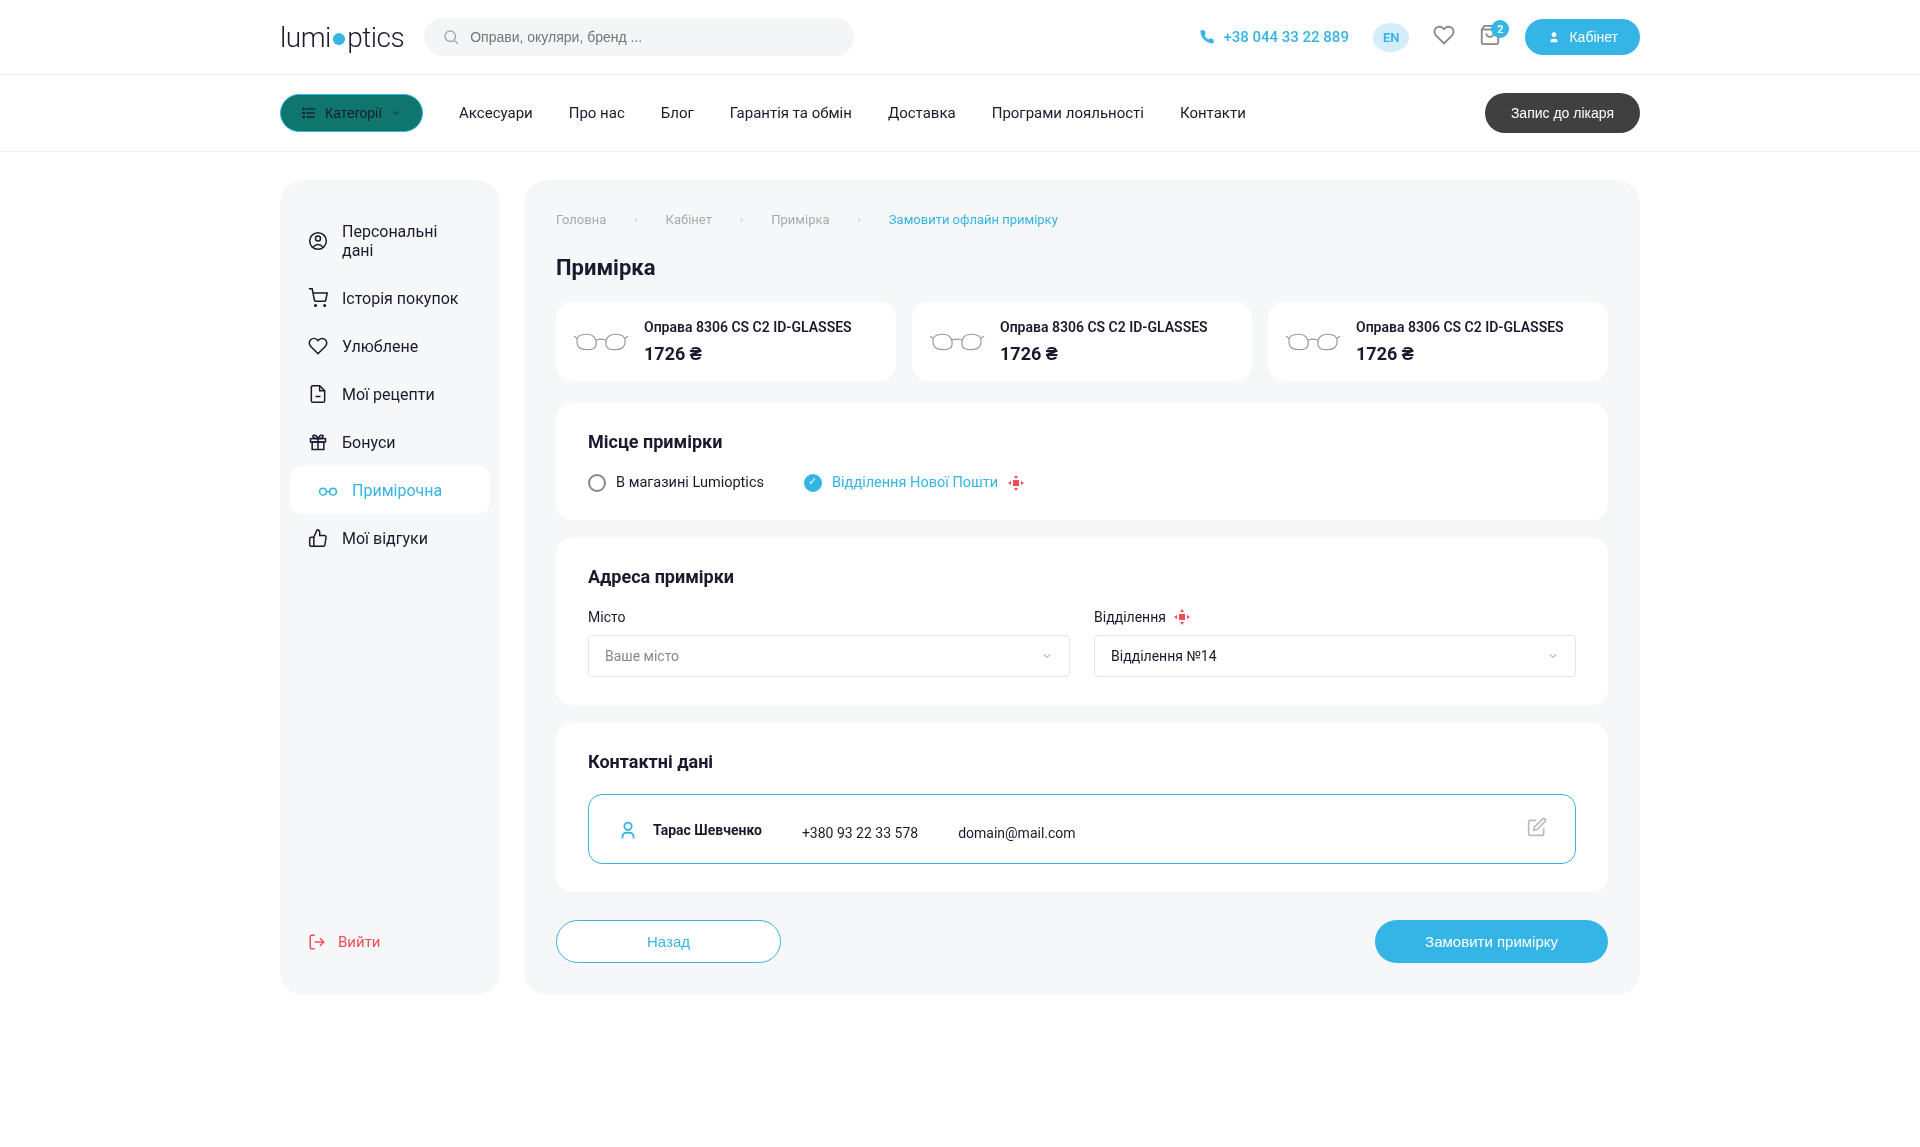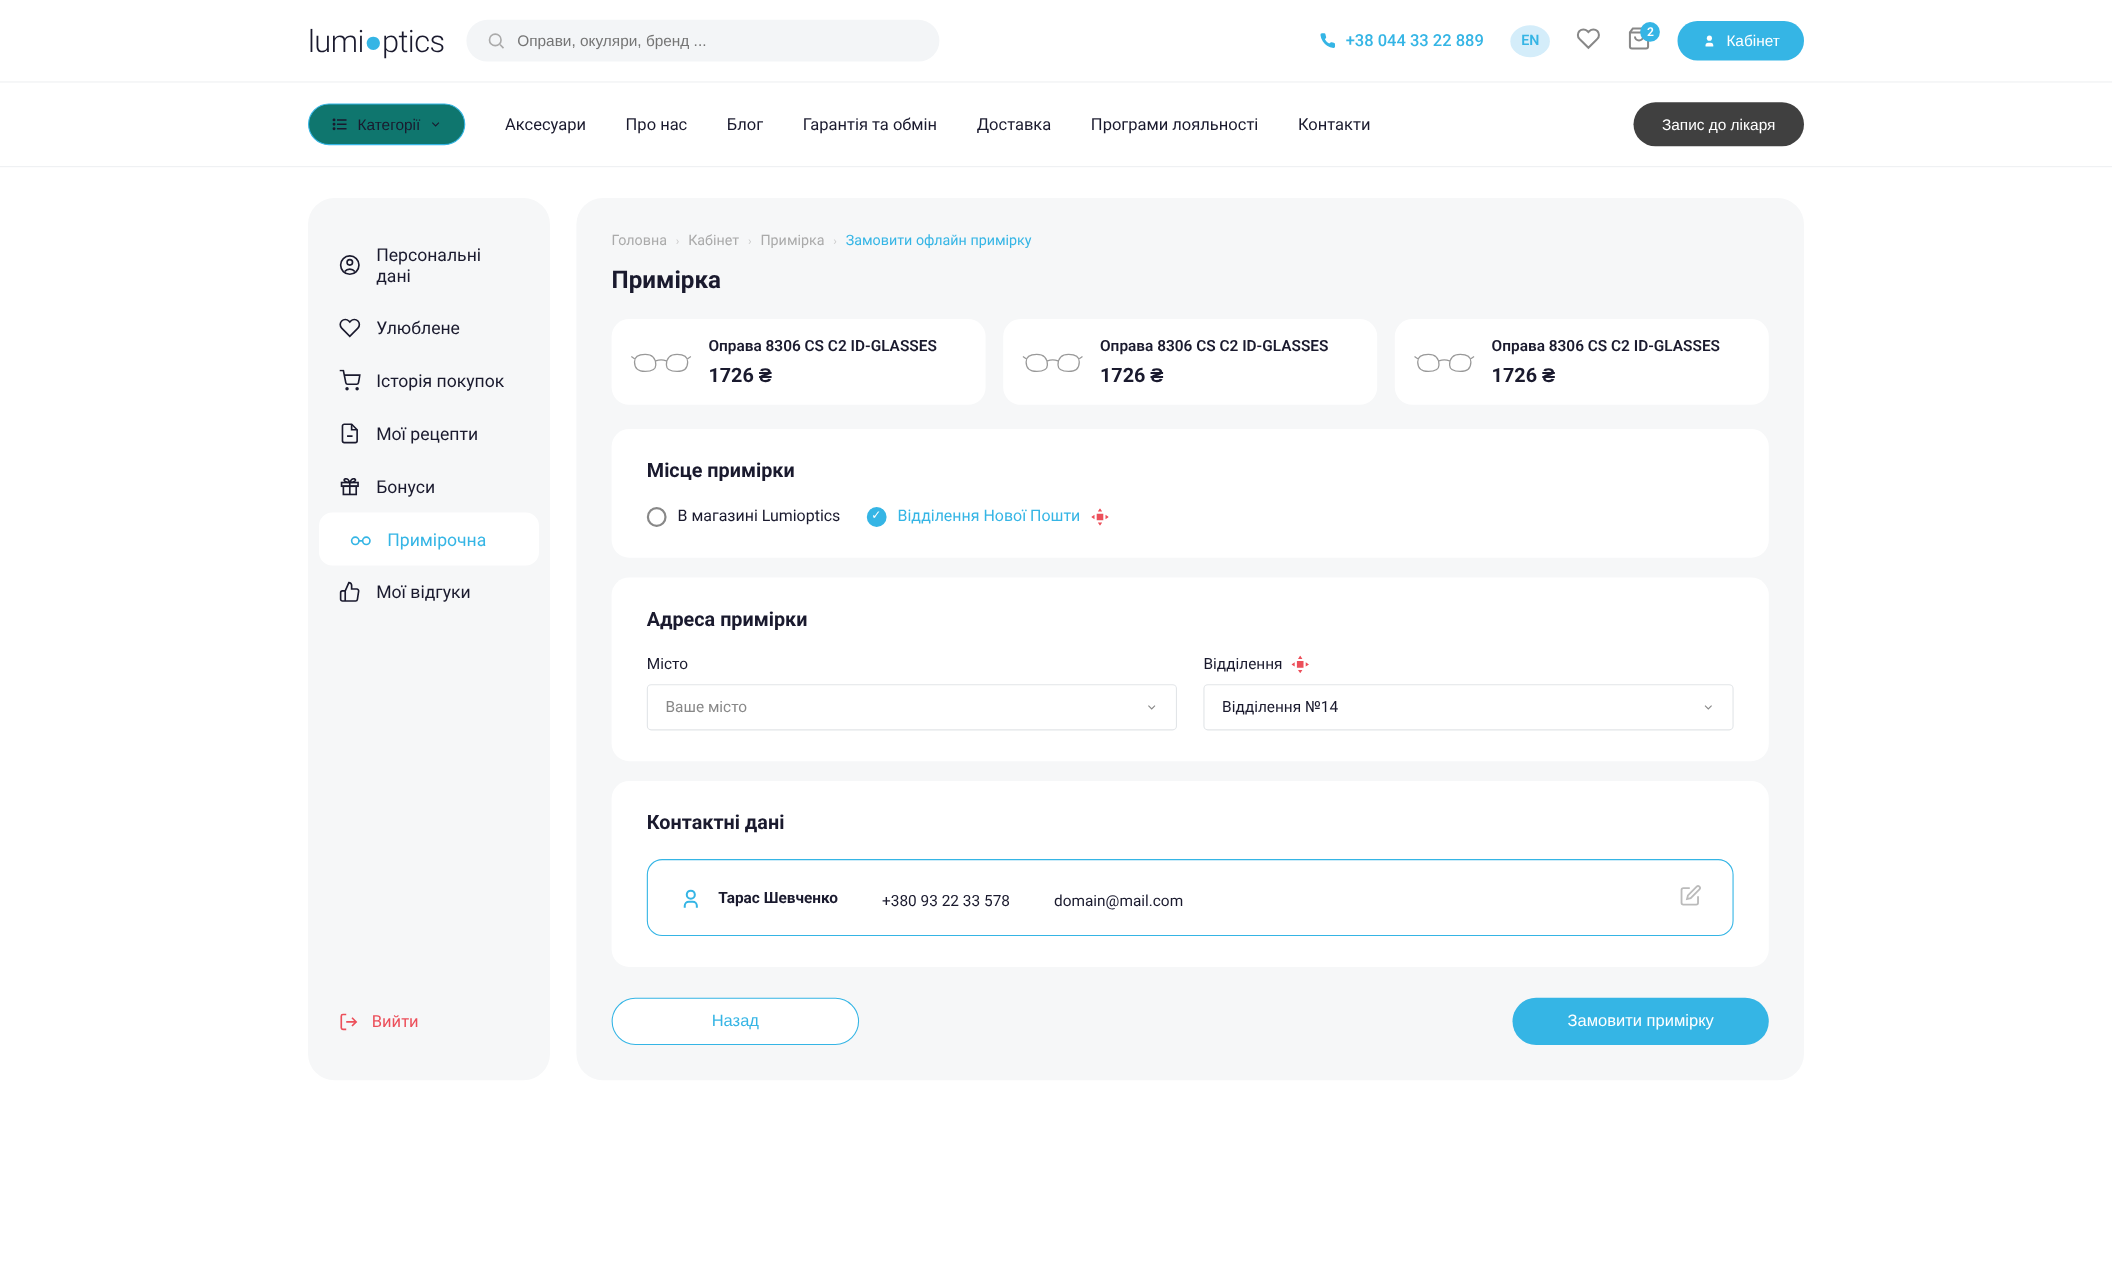--- a/index.html
+++ b/index.html
@@ -30,34 +30,34 @@
 .layout{display:flex;gap:24px;padding:28px 0 40px;}
 .sidebar{width:220px;background:#f6f7f8;border-radius:24px;padding:28px 0;display:flex;flex-direction:column;}
 .sidebar-item{display:flex;align-items:center;gap:14px;padding:14px 28px;color:#1a1a2e;font-size:16px;cursor:pointer;}
 .sidebar-item.active{background:#fff;color:#35b5e5;border-radius:12px;margin:0 10px;}
 .sidebar-item.active svg{color:#35b5e5;}
 .sidebar-item svg{color:#1a1a2e;}
 .sidebar-spacer{flex:1;min-height:220px;}
 .logout-btn{display:flex;align-items:center;gap:12px;padding:16px 28px;color:#ec4f5a;font-size:15px;cursor:pointer;}
 
 .main{flex:1;background:#f6f7f8;border-radius:24px;padding:32px;}
-.breadcrumbs{display:flex;align-items:center;gap:8px;font-size:13px;color:#aaa;margin-bottom:16px;}
+.breadcrumbs{display:flex;align-items:center;gap:28px;font-size:13px;color:#aaa;margin-bottom:28px;}
 .breadcrumbs .active{color:#35b5e5;}
 .breadcrumbs .chev{color:#ccc;font-size:11px;}
 .page-title{font-size:22px;font-weight:700;color:#1a1a2e;margin-bottom:22px;}
 
 .products-row{display:flex;gap:16px;margin-bottom:22px;}
 .product-card{flex:1;background:#fff;border-radius:16px;padding:16px;display:flex;align-items:center;gap:14px;}
 .prod-img{width:58px;height:38px;}
 .prod-info .name{font-size:14px;font-weight:600;color:#1a1a2e;line-height:1.35;}
 .prod-info .price{font-size:18px;font-weight:700;color:#1a1a2e;margin-top:6px;}
 
 .section-card{background:#fff;border-radius:16px;padding:28px 32px;margin-bottom:18px;}
 .section-title{font-size:18px;font-weight:700;color:#1a1a2e;margin-bottom:22px;}
-.radio-row{display:flex;align-items:flex-start;gap:24px;}
+.radio-row{display:flex;align-items:flex-start;gap:40px;}
 .radio-opt{display:flex;align-items:center;gap:10px;font-size:14.5px;cursor:pointer;}
 .radio-circle{width:18px;height:18px;border:2px solid #888;border-radius:50%;}
 .radio-opt.checked{color:#35b5e5;}
 .radio-opt.checked .radio-circle{border-color:#35b5e5;background:#35b5e5;position:relative;}
 .radio-opt.checked .radio-circle::after{content:"✓";color:#fff;font-size:11px;position:absolute;left:2px;top:-1px;}
 .np-icon{width:16px;height:16px;}
 
 .form-row{display:flex;gap:24px;}
 .form-field{flex:1;}
 .form-label{font-size:14px;color:#1a1a2e;margin-bottom:10px;display:flex;align-items:center;gap:8px;}
@@ -157,31 +157,31 @@
       <div class="sidebar-item">
         <svg width="20" height="20" viewBox="0 0 24 24" fill="none" stroke="currentColor" stroke-width="1.8">
             <circle cx="12" cy="12" r="10"></circle>
             <circle cx="12" cy="9" r="3"></circle>
             <path d="M6.5 19a7 7 0 0 1 11 0"></path>
           </svg>
         <span>Персональні дані</span>
       </div>
       <div class="sidebar-item">
         <svg width="20" height="20" viewBox="0 0 24 24" fill="none" stroke="currentColor" stroke-width="1.8">
-            <path d="M20.84 4.61a5.5 5.5 0 0 0-7.78 0L12 5.67l-1.06-1.06a5.5 5.5 0 0 0-7.78 7.78l1.06 1.06L12 21.23l7.78-7.78 1.06-1.06a5.5 5.5 0 0 0 0-7.78z"></path>
-          </svg>
-        <span>Улюблене</span>
-      </div>
-      <div class="sidebar-item">
-        <svg width="20" height="20" viewBox="0 0 24 24" fill="none" stroke="currentColor" stroke-width="1.8">
             <circle cx="9" cy="21" r="1"></circle>
             <circle cx="20" cy="21" r="1"></circle>
             <path d="M1 1h4l2.68 13.39a2 2 0 0 0 2 1.61h9.72a2 2 0 0 0 2-1.61L23 6H6"></path>
           </svg>
         <span>Історія покупок</span>
+      </div>
+      <div class="sidebar-item">
+        <svg width="20" height="20" viewBox="0 0 24 24" fill="none" stroke="currentColor" stroke-width="1.8">
+            <path d="M20.84 4.61a5.5 5.5 0 0 0-7.78 0L12 5.67l-1.06-1.06a5.5 5.5 0 0 0-7.78 7.78l1.06 1.06L12 21.23l7.78-7.78 1.06-1.06a5.5 5.5 0 0 0 0-7.78z"></path>
+          </svg>
+        <span>Улюблене</span>
       </div>
       <div class="sidebar-item">
         <svg width="20" height="20" viewBox="0 0 24 24" fill="none" stroke="currentColor" stroke-width="1.8">
             <path d="M14 2H6a2 2 0 0 0-2 2v16a2 2 0 0 0 2 2h12a2 2 0 0 0 2-2V8z"></path>
             <polyline points="14 2 14 8 20 8"></polyline>
             <line x1="9" y1="15" x2="15" y2="15"></line>
           </svg>
         <span>Мої рецепти</span>
       </div>
       <div class="sidebar-item">

